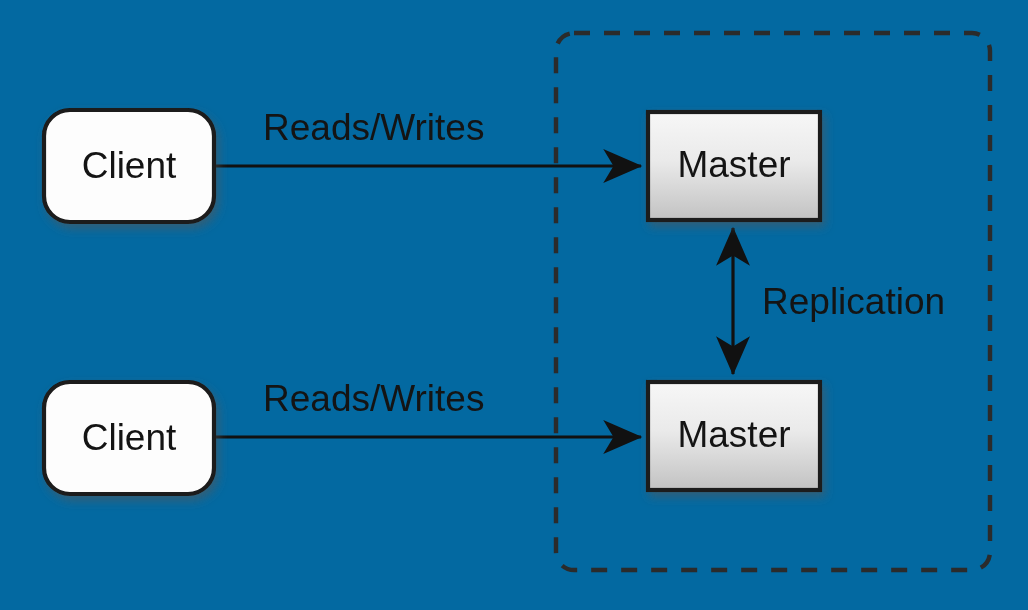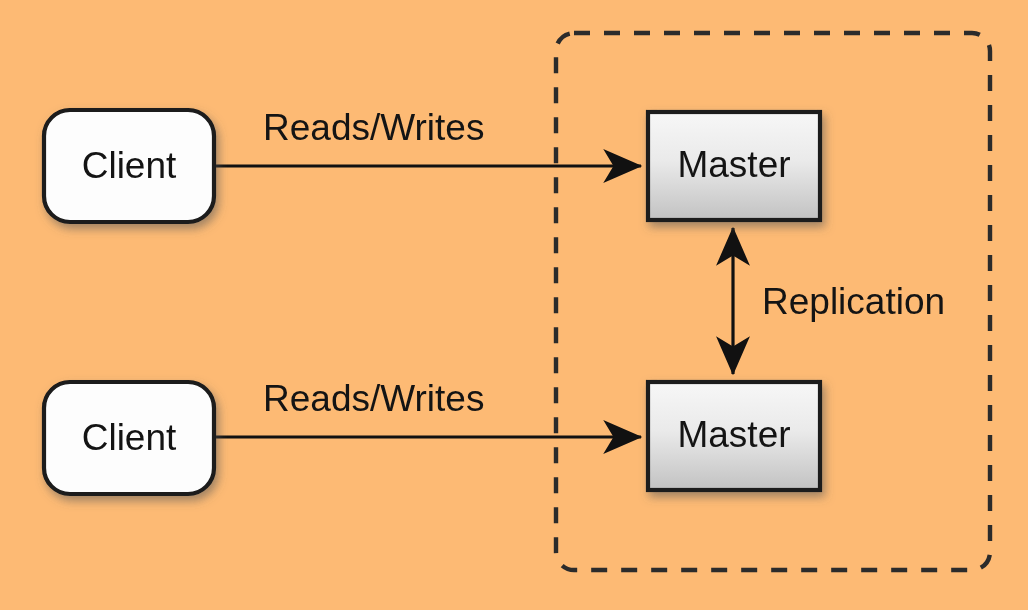--- a/index.html
+++ b/index.html
@@ -7,21 +7,21 @@
     padding: 0;
     background: #ffffff;
   }
   body {
     font-family: "Liberation Sans", sans-serif;
   }
   #diagram-root {
     position: relative;
     width: 1028px;
     height: 610px;
-    background: #fdba74;
+    background: #0369a1;
     overflow: hidden;
   }
   #diagram-svg {
     position: absolute;
     left: 0;
     top: 0;
     width: 1028px;
     height: 610px;
   }
   .node-label {

